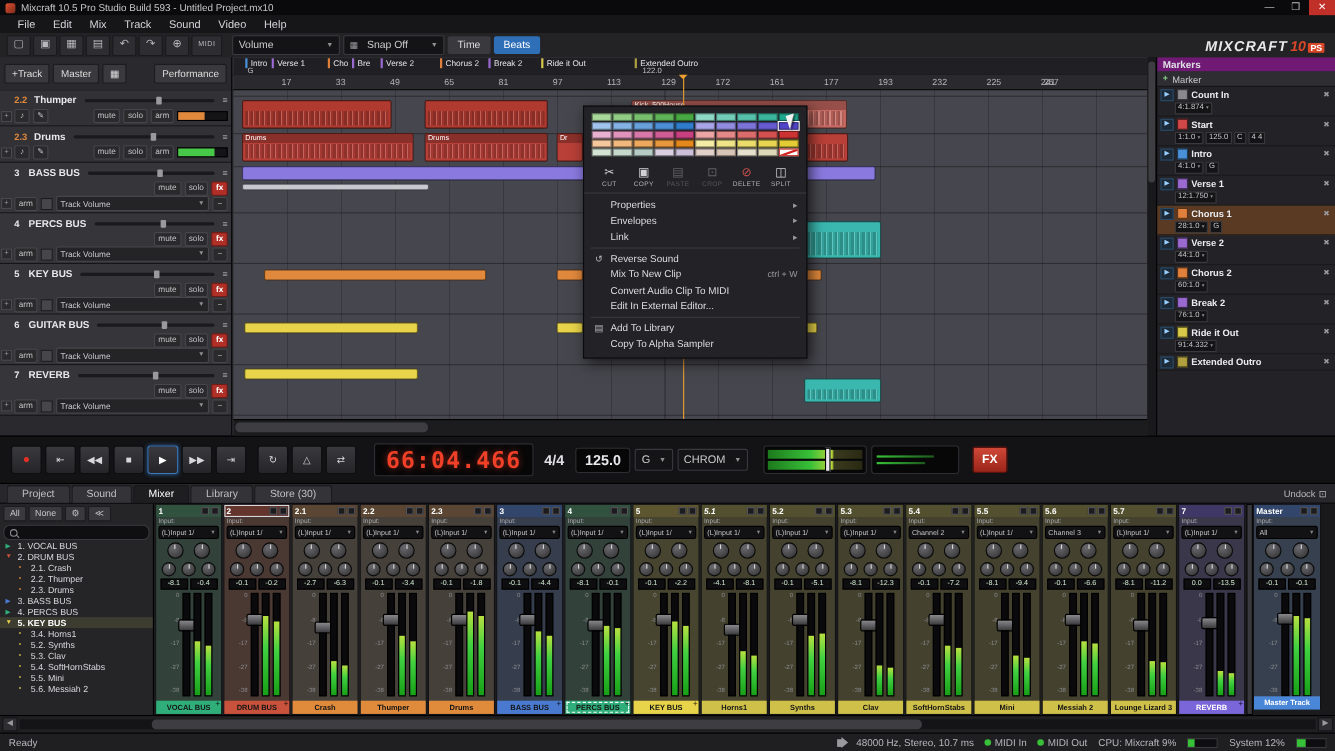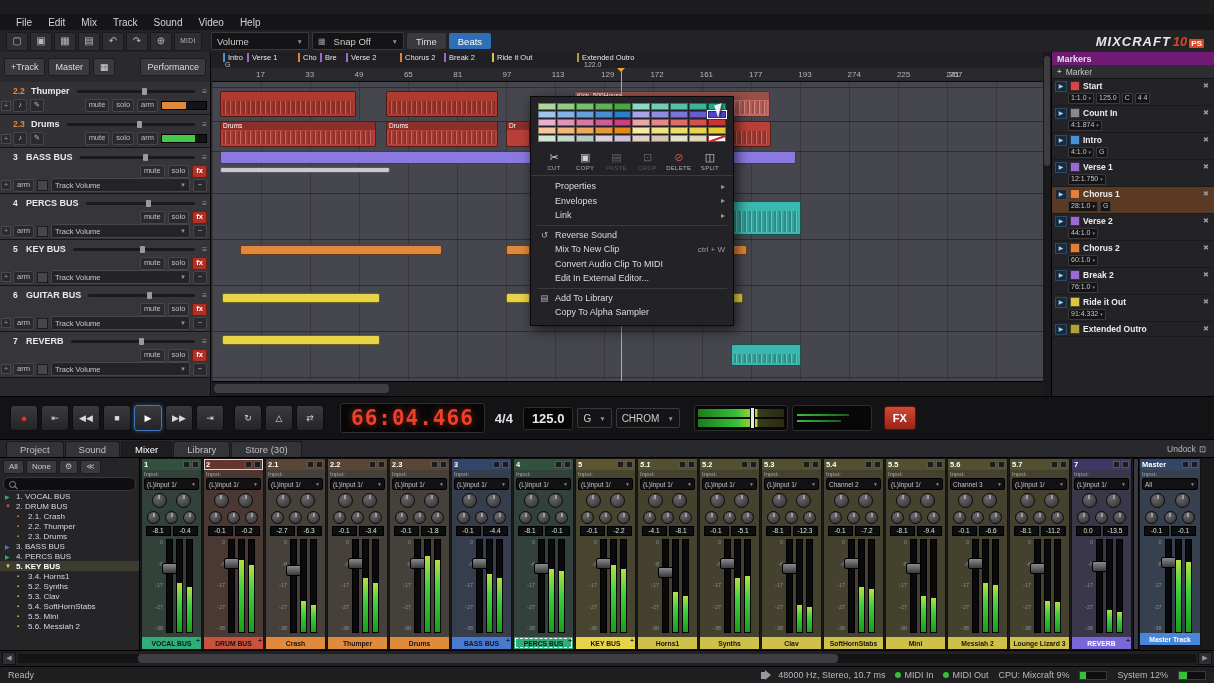--- a/index.html
+++ b/index.html
@@ -183,20 +183,29 @@
   .citem .short{font-size:8px;color:#9a9a9e}
   .cdiv{height:1px;background:#3a3a3e;margin:2px 6px}
   
   #cursor{position:absolute;left:716px;top:104px;z-index:99;width:0;height:0;border-style:solid;border-width:0 0 13px 8px;border-color:transparent transparent transparent #f2f2f2;filter:drop-shadow(1px 1px 1px rgba(0,0,0,.8));transform:rotate(-18deg)}
 </style>
 </head>
 <body>
 
 <div id="app">
 
+  <div id="titlebar">
+    <span class="appicon"></span>
+    <span>Mixcraft 10.5 Pro Studio Build 593 - Untitled Project.mx10</span>
+    <span class="wbtns">
+      <span class="wbtn">—</span>
+      <span class="wbtn">❒</span>
+      <span class="wbtn close">✕</span>
+    </span>
+  </div>
 
   <div id="menubar">
       <div class="menu-item">File</div>
       <div class="menu-item">Edit</div>
       <div class="menu-item">Mix</div>
       <div class="menu-item">Track</div>
       <div class="menu-item">Sound</div>
       <div class="menu-item">Video</div>
       <div class="menu-item">Help</div>
     </div>
@@ -436,21 +445,21 @@
           <span class="rnum" style="left: 142.6px;">49</span>
           <span class="rnum" style="left: 191.9px;">65</span>
           <span class="rnum" style="left: 241.2px;">81</span>
           <span class="rnum" style="left: 290.5px;">97</span>
           <span class="rnum" style="left: 339.8px;">113</span>
           <span class="rnum" style="left: 389.1px;">129</span>
           <span class="rnum" style="left: 438.4px;">172</span>
           <span class="rnum" style="left: 487.7px;">161</span>
           <span class="rnum" style="left: 537px;">177</span>
           <span class="rnum" style="left: 586.3px;">193</span>
-          <span class="rnum" style="left: 635.6px;">274</span>
+          <span class="rnum" style="left: 635.6px;">232</span>
           <span class="rnum" style="left: 684.9px;">225</span>
           <span class="rnum" style="left: 734.2px;">241</span>
           <span class="rnum" style="left: 737px;">257</span>
         </div>
       <div id="clips">
           <div class="lane-sep" style="top: 6px;"></div>
           <div class="lane-sep" style="top: 40px;"></div>
           <div class="lane-sep" style="top: 70px;"></div>
           <div class="lane-sep" style="top: 112px;"></div>
           <div class="lane-sep" style="top: 158px;"></div>
@@ -496,40 +505,40 @@
     <div id="markers">
       <div id="markers-header">Markers</div>
       <div id="marker-add">
         <span class="padd">+</span>
         <span>Marker</span>
       </div>
       <div id="marker-list">
           <div class="mitem">
             <div class="mrow1">
               <span class="mplay">▶</span>
+              <span class="msw" style="background: rgb(138, 138, 142);"></span>
+              <span class="mname">Count In</span>
+              <span class="mx">✖</span>
+            </div>
+            <div class="mrow2">
+              <span class="mfield">4:1.874<span class="car">▾</span></span>
+            </div>
+          </div>
+          <div class="mitem">
+            <div class="mrow1">
+              <span class="mplay">▶</span>
               <span class="msw" style="background: rgb(208, 72, 72);"></span>
               <span class="mname">Start</span>
               <span class="mx">✖</span>
             </div>
             <div class="mrow2">
               <span class="mfield">1:1.0<span class="car">▾</span></span>
               <span class="mfield">125.0</span>
               <span class="mfield">C</span>
               <span class="mfield">4 4</span>
-            </div>
-          </div>
-          <div class="mitem">
-            <div class="mrow1">
-              <span class="mplay">▶</span>
-              <span class="msw" style="background: rgb(138, 138, 142);"></span>
-              <span class="mname">Count In</span>
-              <span class="mx">✖</span>
-            </div>
-            <div class="mrow2">
-              <span class="mfield">4:1.874<span class="car">▾</span></span>
             </div>
           </div>
           <div class="mitem">
             <div class="mrow1">
               <span class="mplay">▶</span>
               <span class="msw" style="background: rgb(74, 144, 216);"></span>
               <span class="mname">Intro</span>
               <span class="mx">✖</span>
             </div>
             <div class="mrow2">

